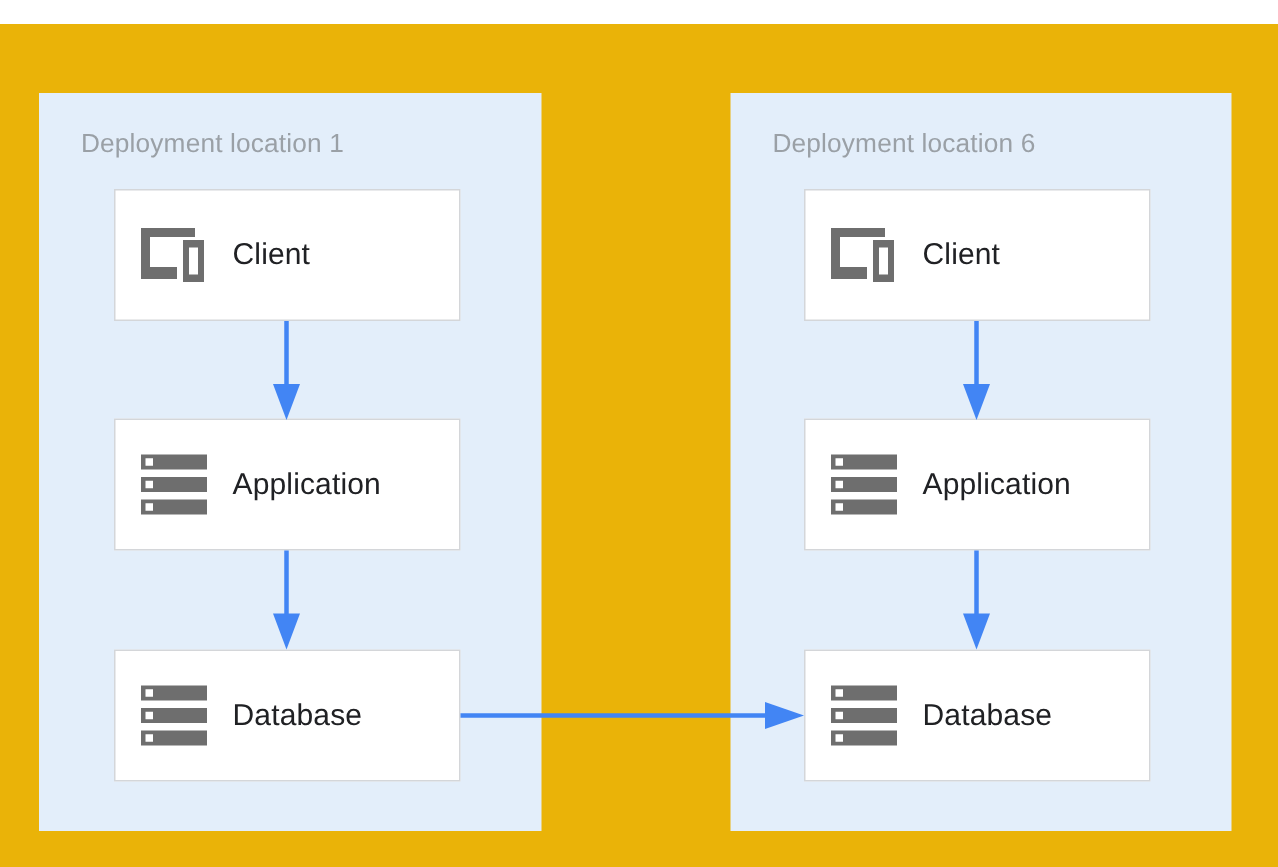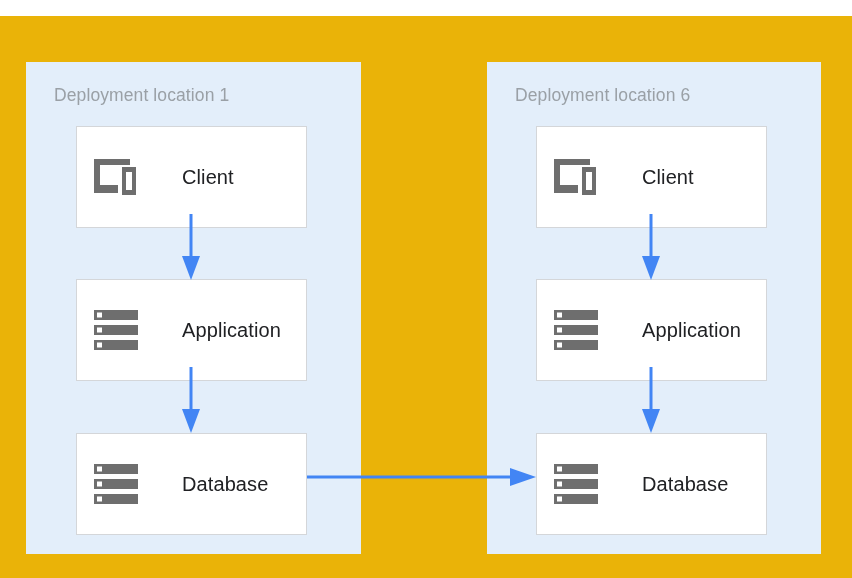--- a/index.html
+++ b/index.html
@@ -40,22 +40,21 @@
 
   
   .node {
     position: absolute;
     background: #ffffff;
     border: 1px solid #D4D6D9;
     box-sizing: border-box;
     display: flex;
     align-items: center;
     width: 231px;
-    height: 102px;
-    gap: 27px;
+    height: 88px;
   }
   .node .icon-wrap {
     width: 78px;
     min-width: 78px;
     height: 88px;
     display: flex;
     align-items: center;
     justify-content: center;
   }
   .node .node-label {

